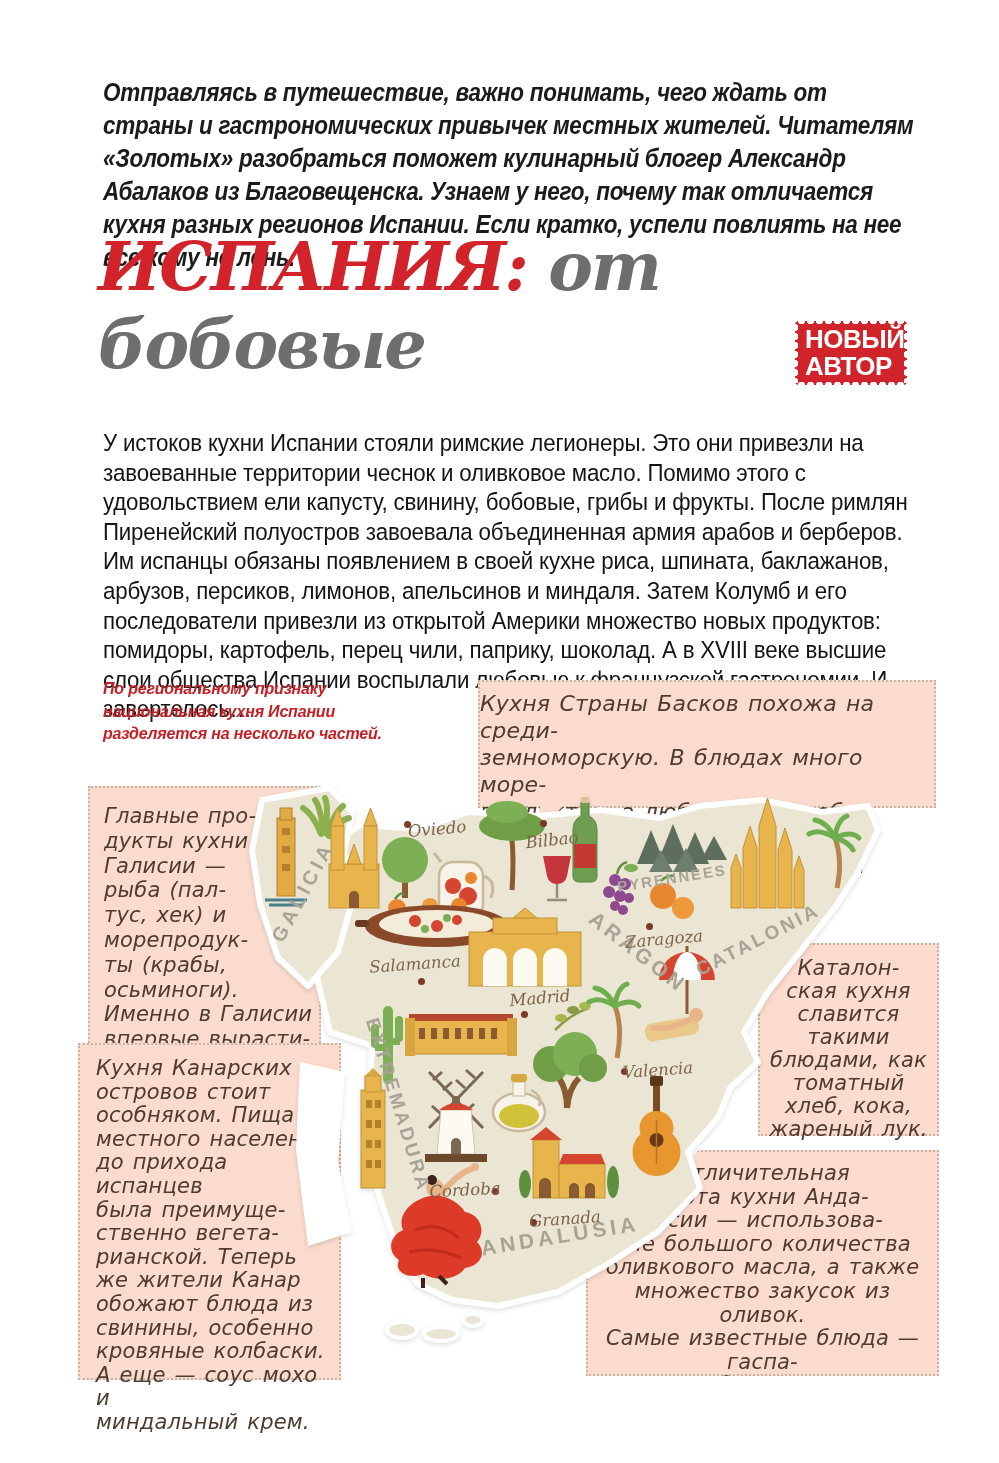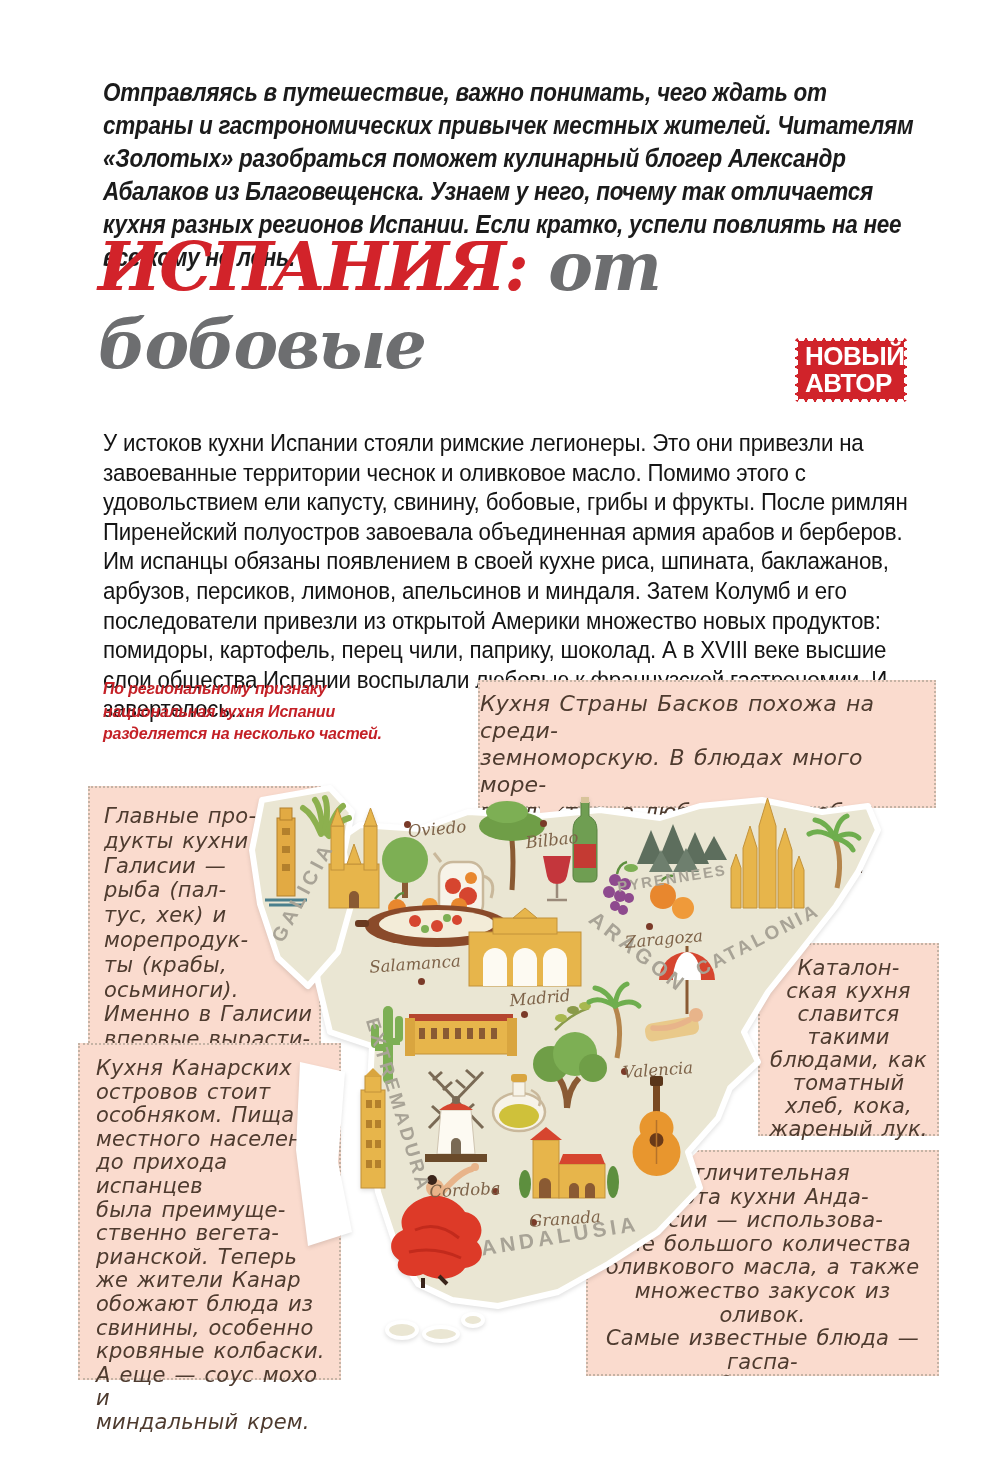--- a/index.html
+++ b/index.html
@@ -14,21 +14,21 @@
          transform:scaleX(.9);transform-origin:left top;}
 
   
   .headline{position:absolute;left:98px;top:228px;margin:0;width:840px;
             font-family:"DejaVu Serif",serif;font-style:italic;font-weight:bold;
             font-size:67px;line-height:78px;letter-spacing:-2px;}
   .t-red{color:#d2232a;margin-top:12px;}
   .t-gray{color:#6d6e70;}
 
   
-  .badge{position:absolute;left:795px;top:338px;width:112px;height:64px;background:#d0232a;
+  .badge{position:absolute;left:795px;top:321px;width:112px;height:64px;background:#d0232a;
          border-radius:4px;display:flex;flex-direction:column;justify-content:center;
          padding-left:10px;box-sizing:border-box;}
   .badge span{color:#fff;font-weight:bold;font-size:26px;line-height:27px;letter-spacing:-.5px;}
   .sc{position:absolute;background-repeat:repeat;}
   .sc-t{left:2px;right:2px;top:-4px;height:8px;
         background-image:radial-gradient(circle 3.4px at 4.5px 4px,#fff 3.3px,rgba(0,0,0,0) 3.5px);
         background-size:9px 8px;}
   .sc-b{left:2px;right:2px;bottom:-4px;height:8px;
         background-image:radial-gradient(circle 3.4px at 4.5px 4px,#fff 3.3px,rgba(0,0,0,0) 3.5px);
         background-size:9px 8px;}

